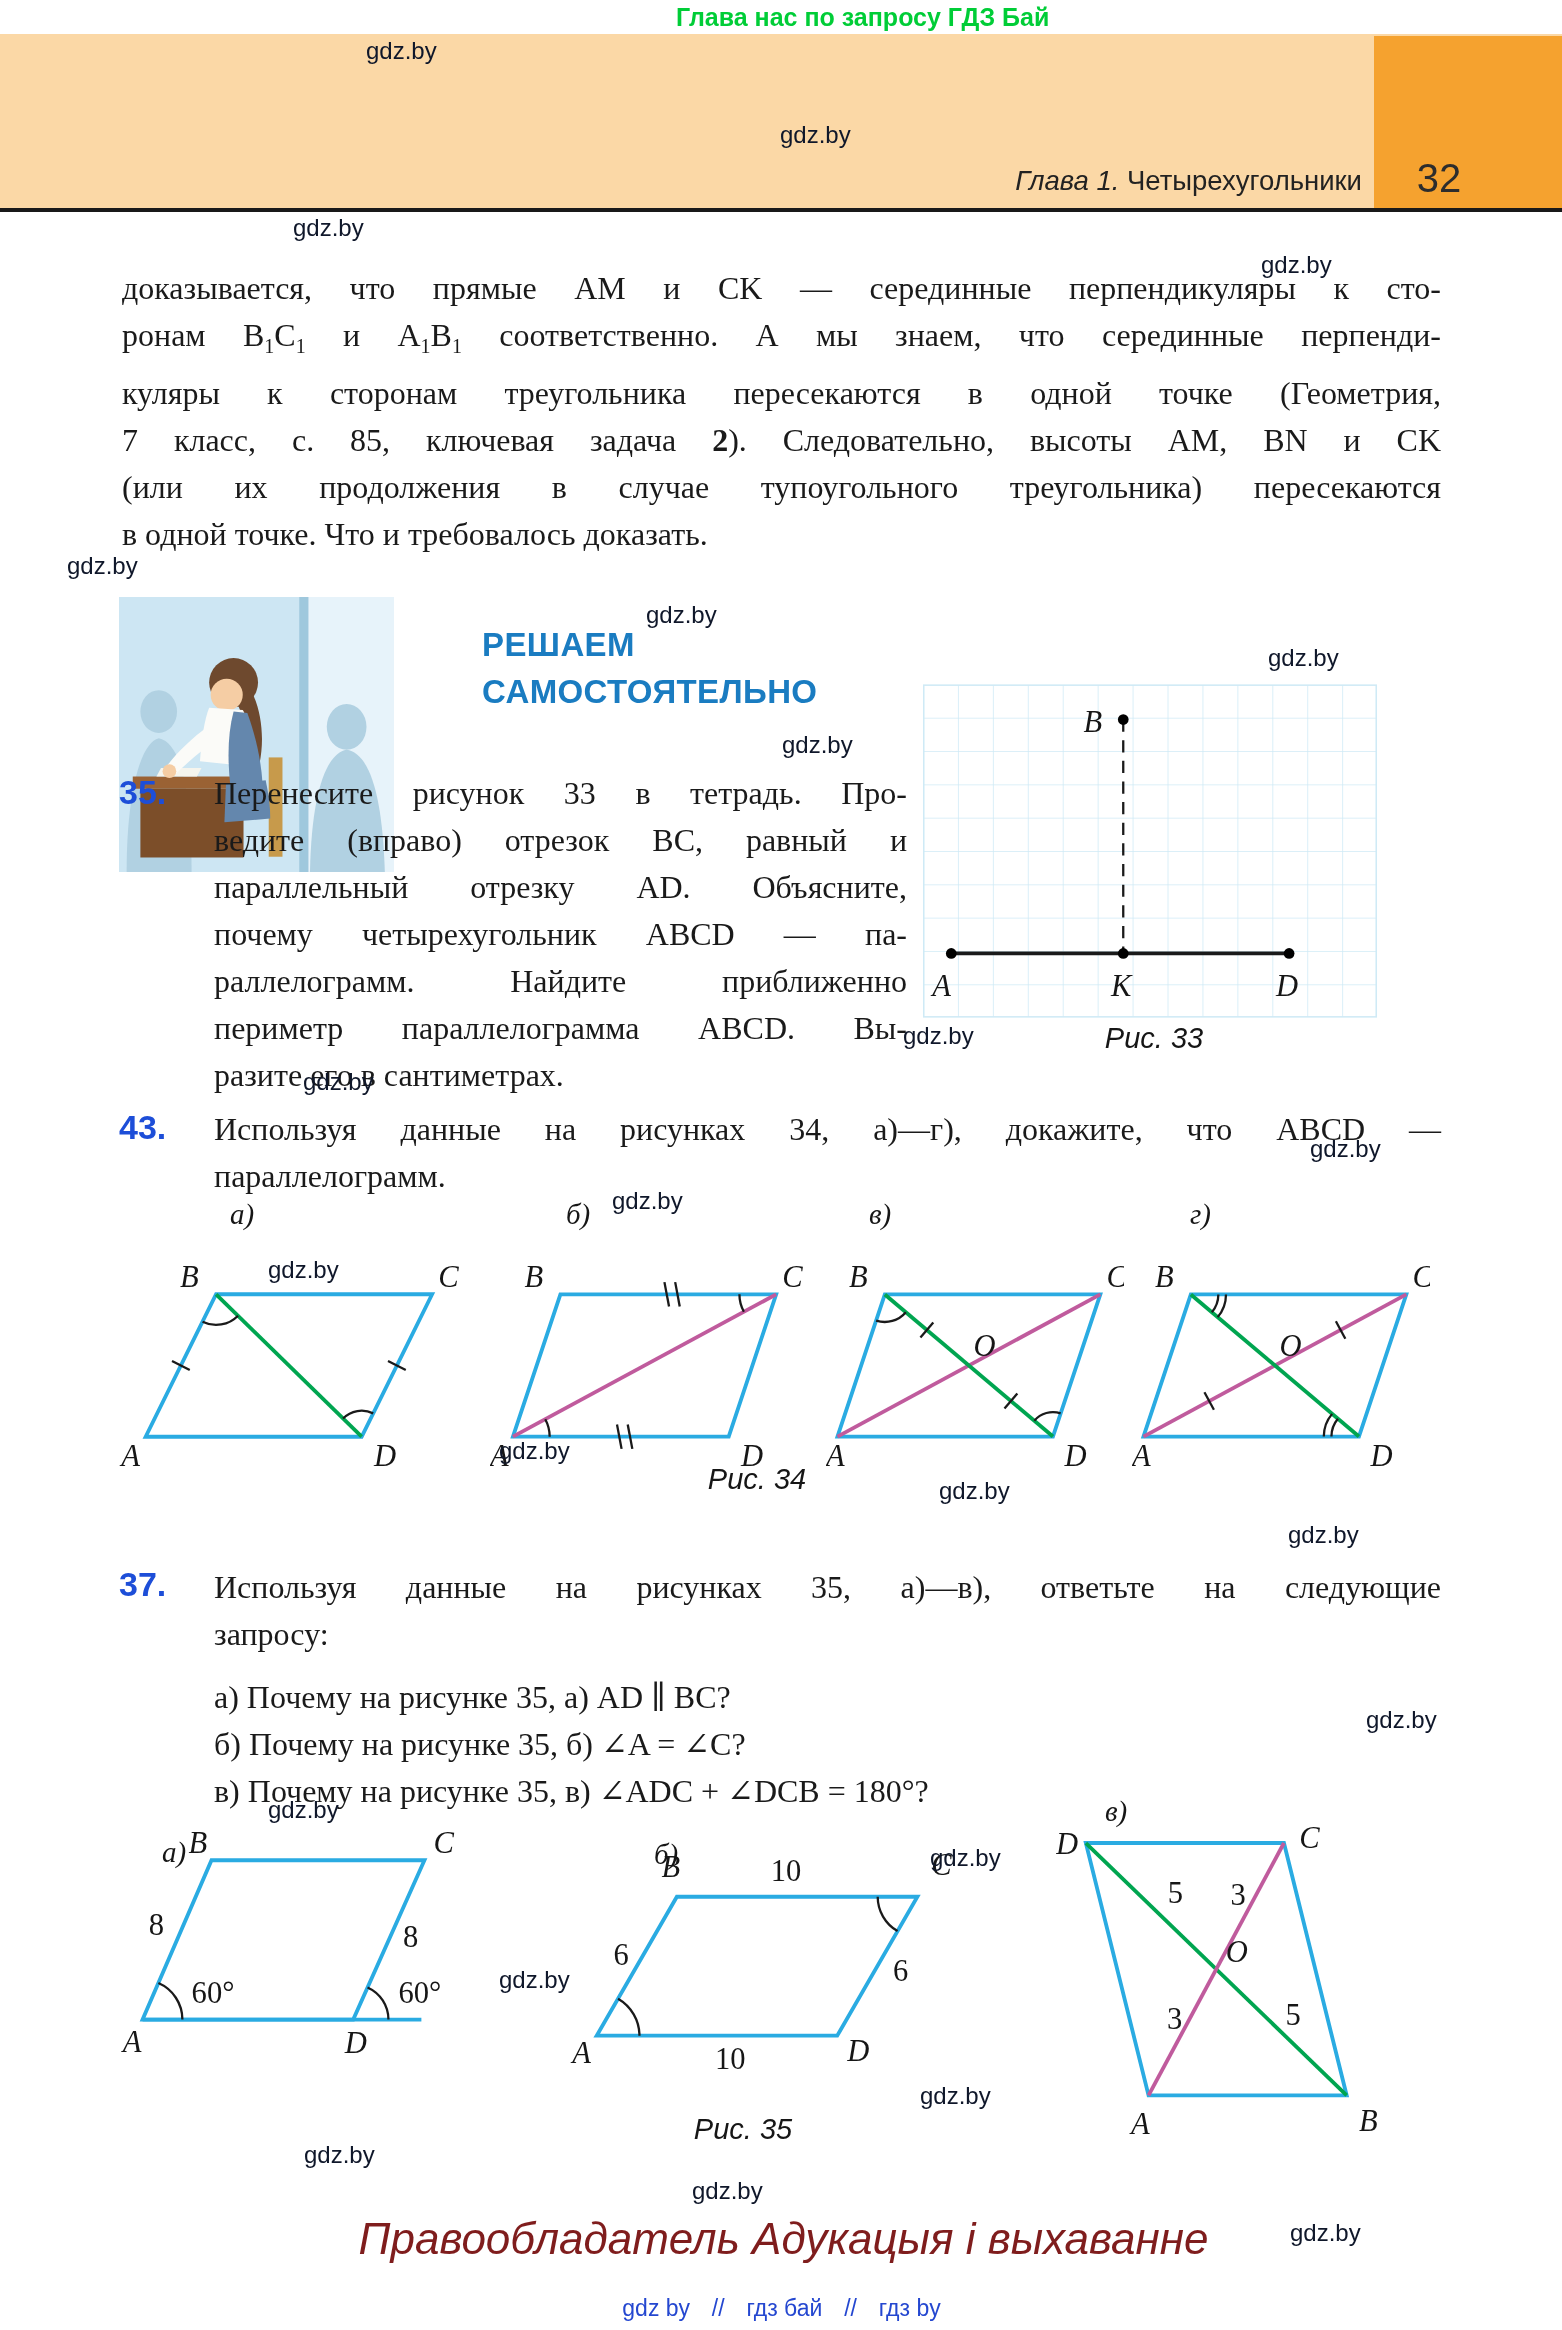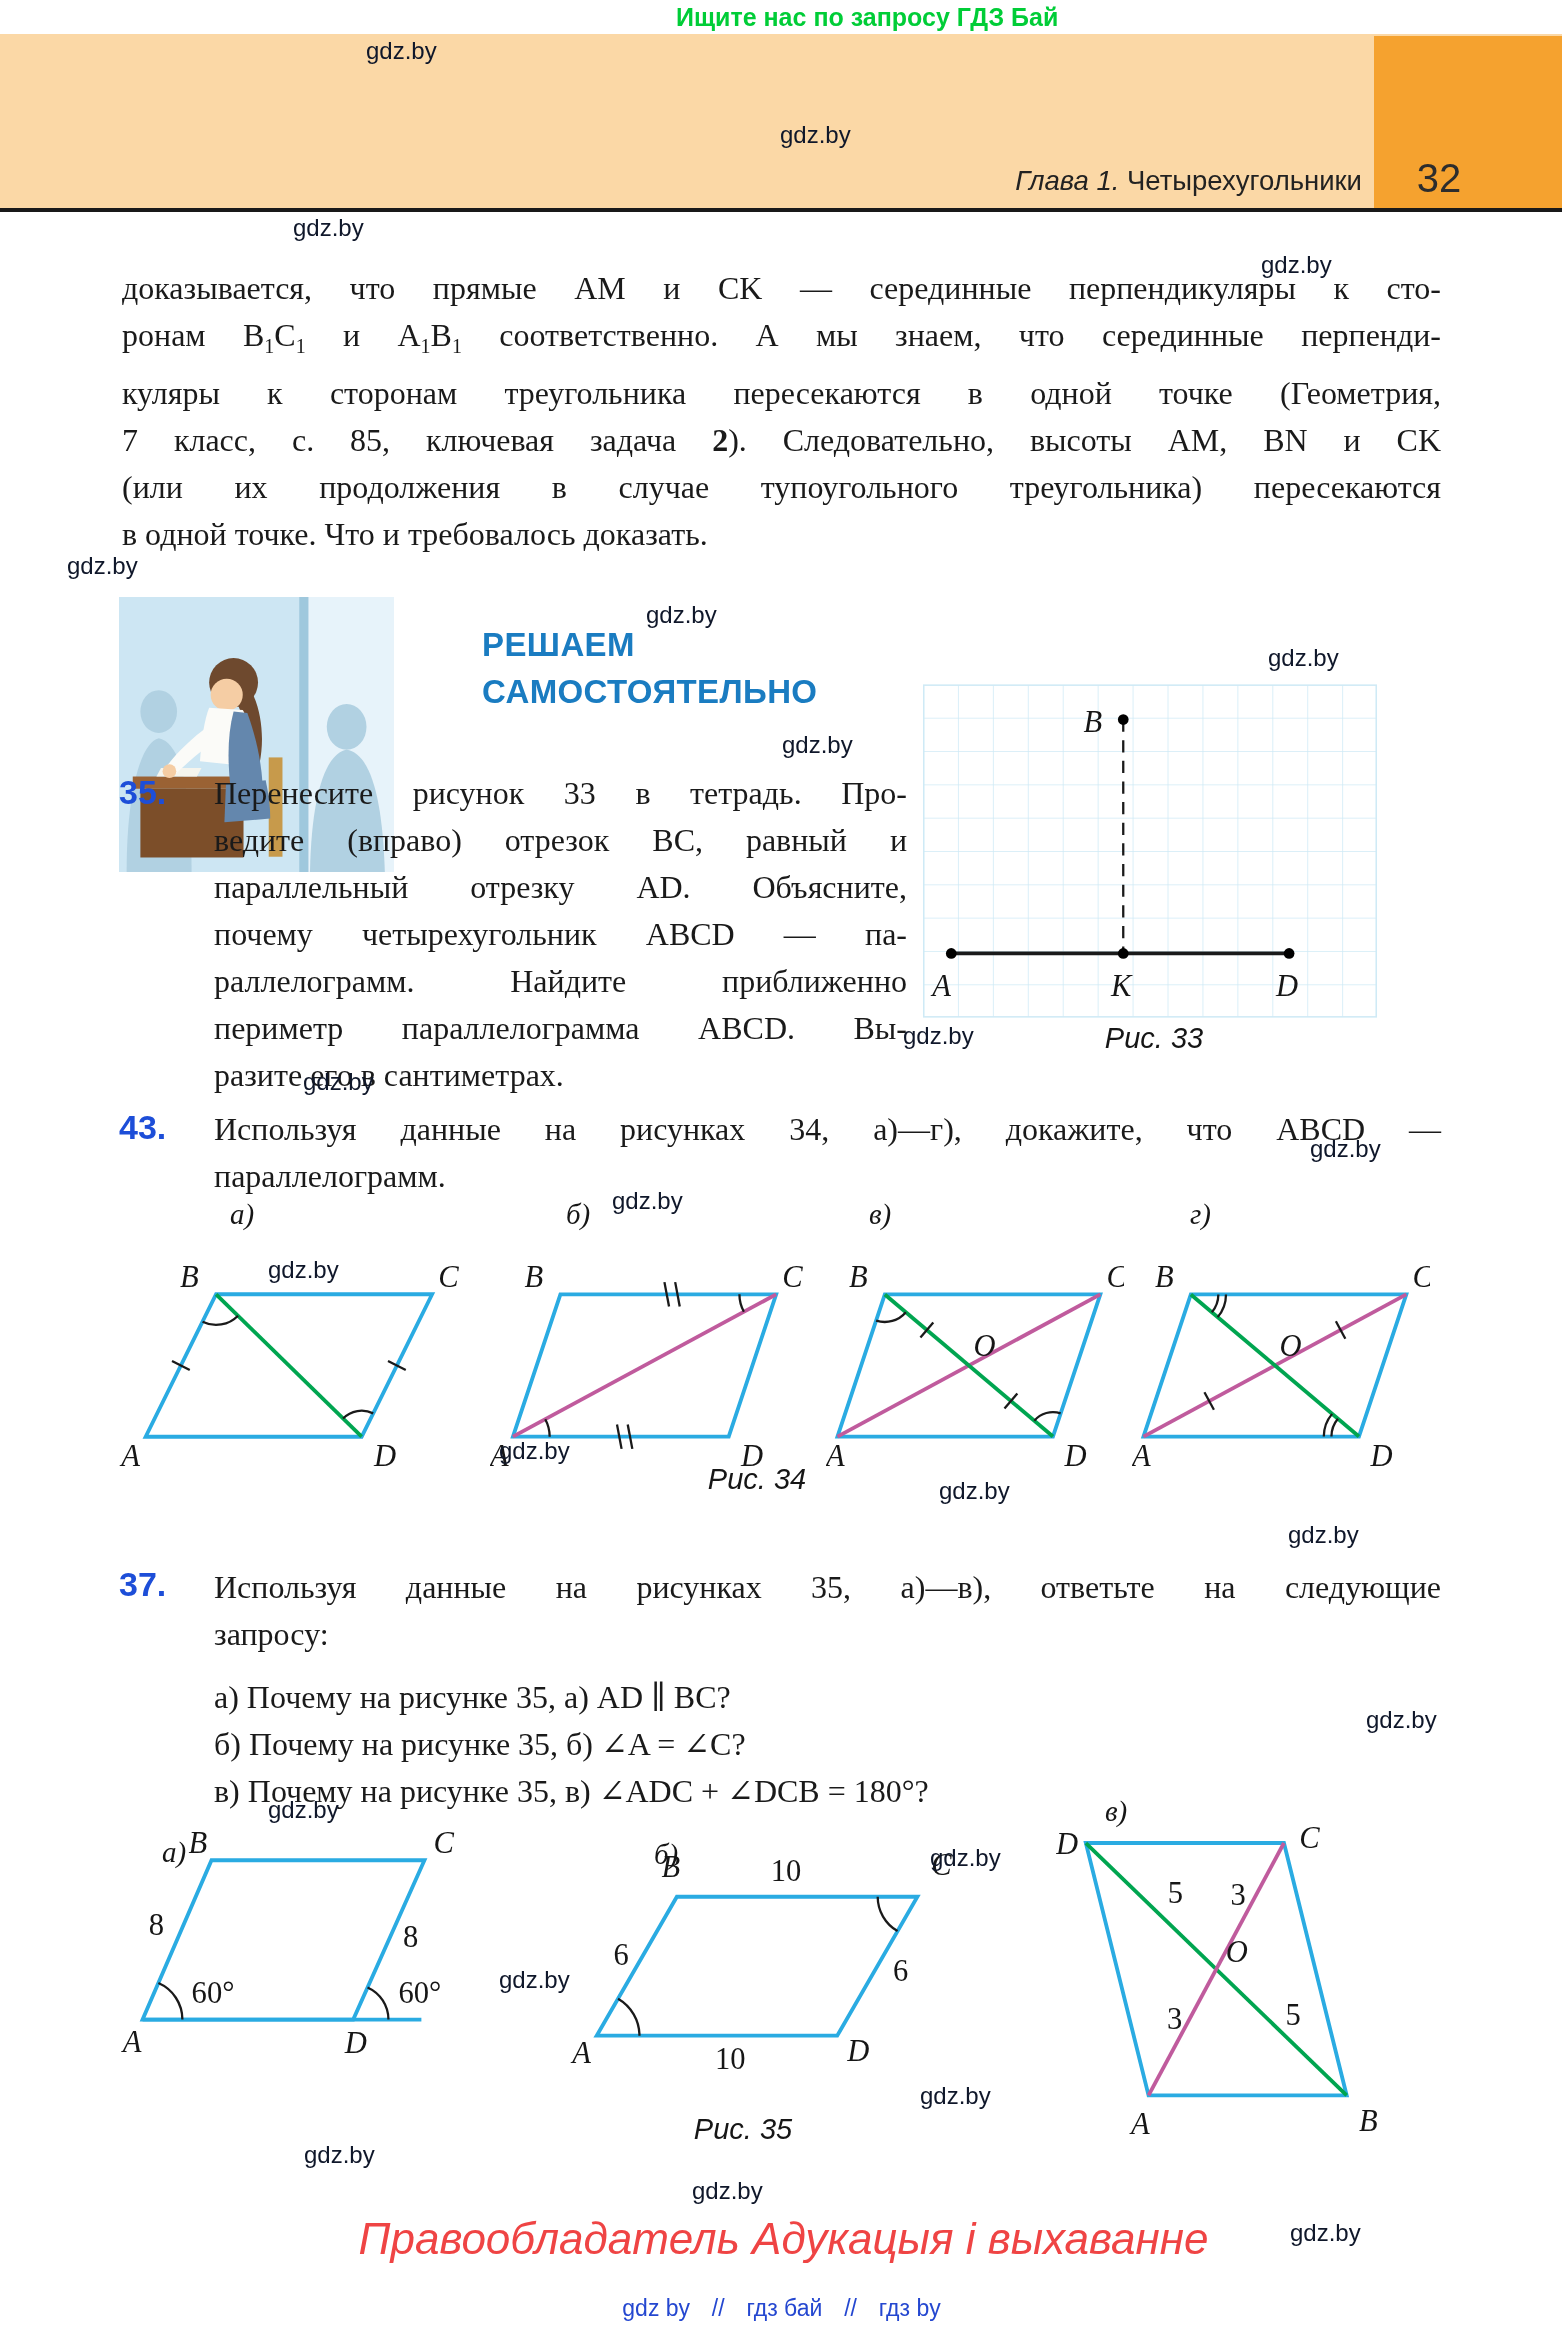--- a/index.html
+++ b/index.html
@@ -30,31 +30,31 @@
   .heading{position:absolute;left:482px;top:621px;font:700 33px/47px "Liberation Sans",sans-serif;
            color:#1a7cc1;letter-spacing:0.4px;}
   .sublabel{position:absolute;font:italic 29px "Liberation Serif",serif;color:#161616;}
   .caption{position:absolute;width:168px;text-align:center;font:italic 29px "Liberation Sans",sans-serif;color:#161616;}
   
   svg text{font-family:"Liberation Serif","DejaVu Serif",serif;fill:#161616;}
   svg .vl{font-size:40px;font-style:italic;}
   svg .num{font-size:40px;}
   
   .footer-copy{position:absolute;left:275px;top:2214px;width:1017px;text-align:center;
-               font:italic 44px "Liberation Sans",sans-serif;color:#ef4444;}
+               font:italic 44px "Liberation Sans",sans-serif;color:#7f1d1d;}
   .footer-links{position:absolute;left:0;top:2295px;width:1563px;text-align:center;
                 font:23px "Liberation Sans",sans-serif;color:#2447d0;}
   .footer-links span{margin:0 7.7px;}
 </style>
 </head>
 <body>
 
 <div class="page">
 
-  <div class="notice">Ищите нас по запросу ГДЗ Бай</div>
+  <div class="notice">Глава нас по запросу ГДЗ Бай</div>
 
   <div class="band"></div>
   <div class="pagebox"></div>
   <div class="chapter">
     <span class="ital">Глава 1.</span><span> Четырехугольники</span>
   </div>
   <div class="pagenum">32</div>
   <div class="rule"></div>
 
   <div class="intro">

